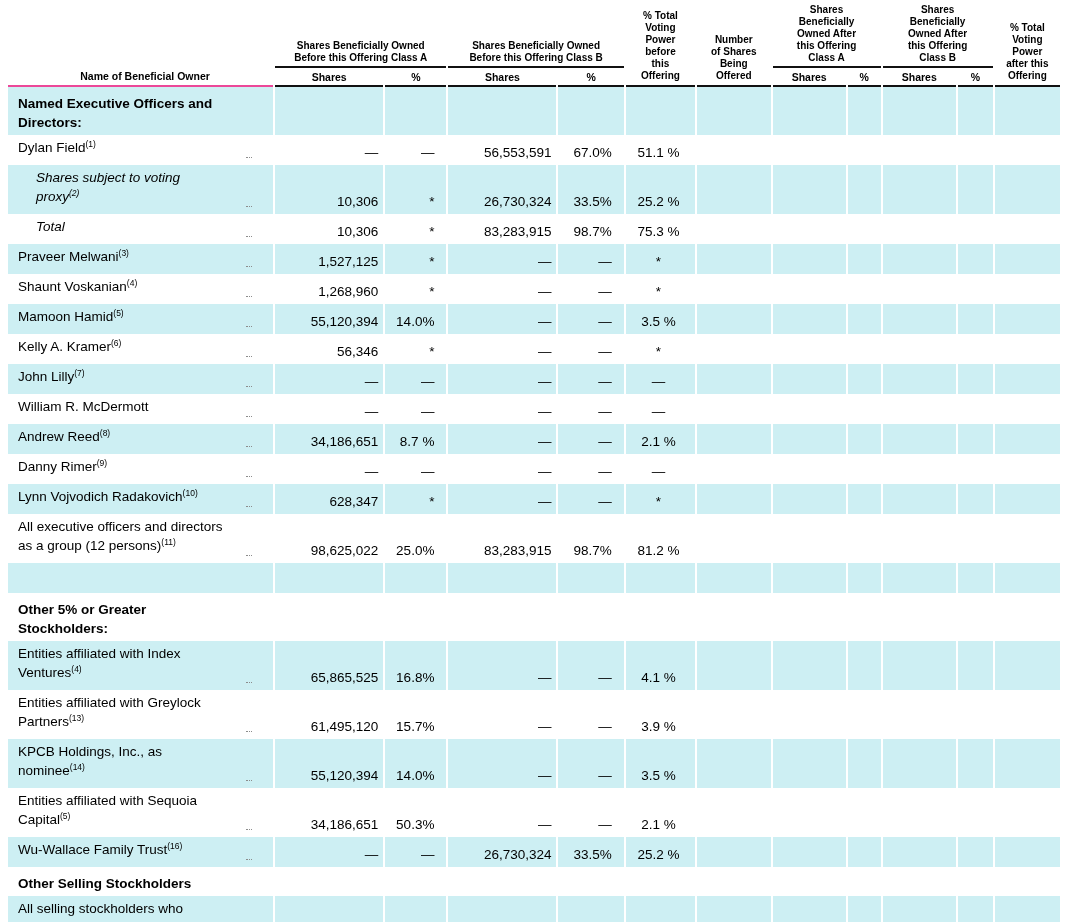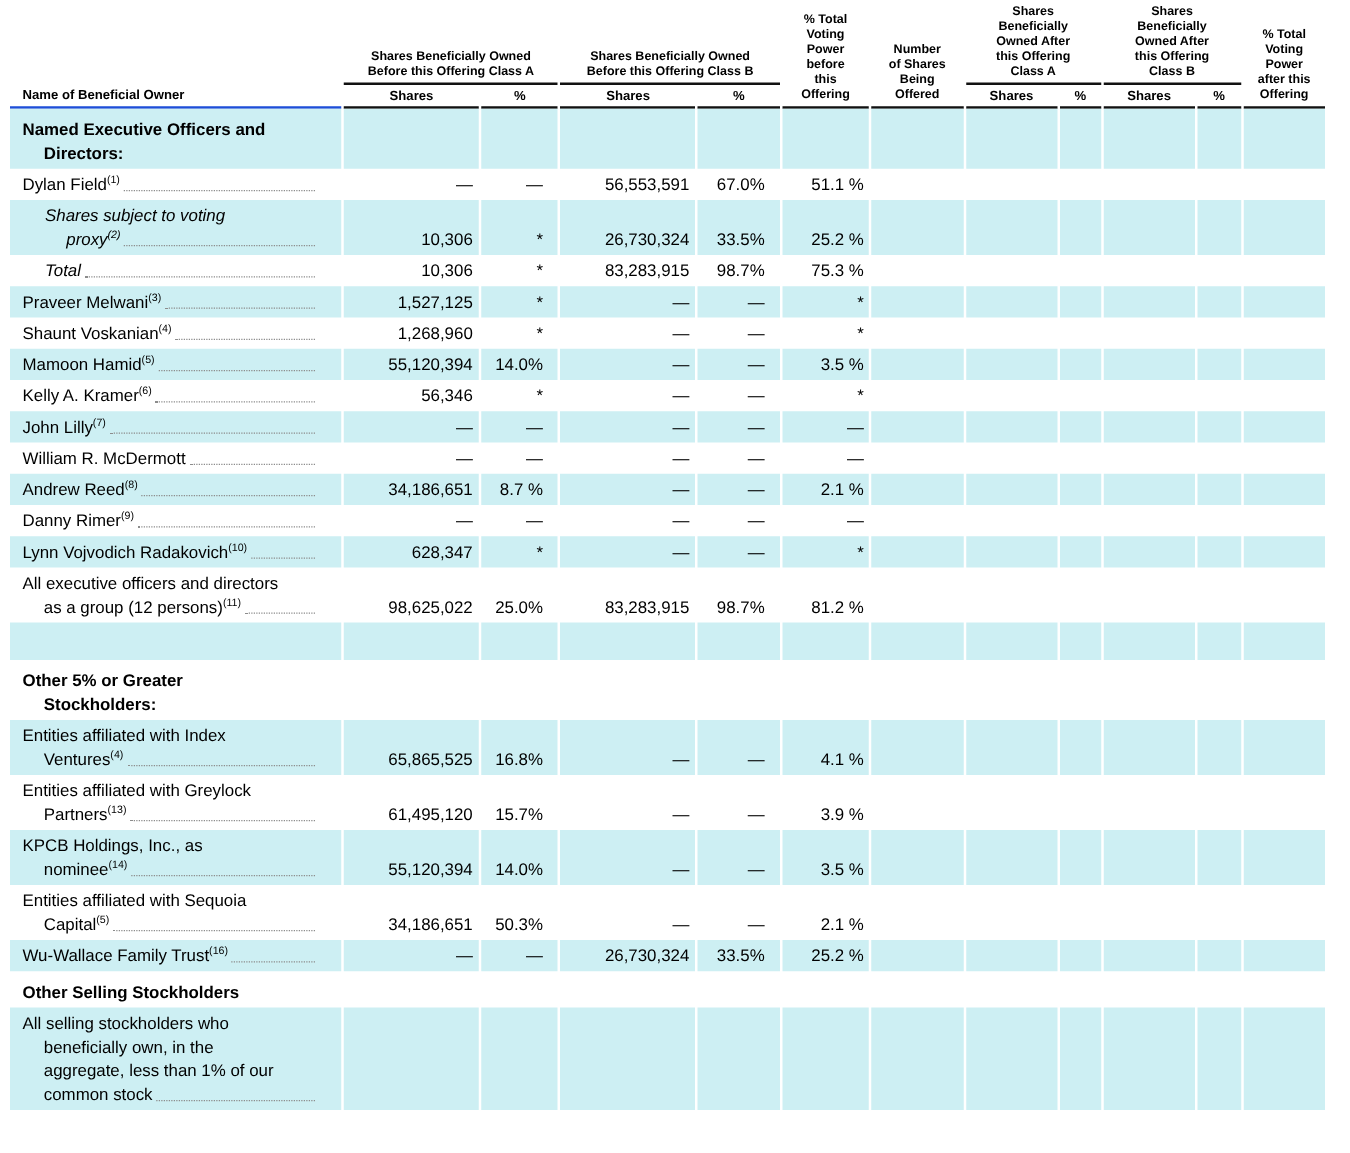--- a/index.html
+++ b/index.html
@@ -2,38 +2,38 @@
 <html><head>
 <meta charset="utf-8">
 <style>
   html,body{margin:0;padding:0;background:#ffffff;color:#000;
     font-family:"Liberation Sans","DejaVu Sans",sans-serif;}
   body{width:1080px;height:922px;overflow:hidden;}
   table{border-collapse:separate;border-spacing:2px 0;table-layout:fixed;
     width:1056px;margin:2px 0 0 6px;}
   th{font-weight:bold;font-size:10px;line-height:12px;vertical-align:bottom;
     text-align:center;padding:2px 1px 3px;}
-  th.name-head{text-align:left;font-size:10.5px;padding-left:10px;
-    border-bottom:2px solid #1d4ed8;}
+  th.name-head{text-align:center;font-size:10.5px;padding-left:10px;
+    border-bottom:2px solid #ec4899;}
   th.grp{border-bottom:2px solid #111;padding-bottom:2px;}
   th.sub{border-bottom:2px solid #111;font-size:10.5px;padding:3px 1px 2px;}
   th.single{border-bottom:2px solid #111;}
   tbody td{vertical-align:bottom;font-size:13.5px;line-height:19px;
     padding:3px 5px 3px 0;word-wrap:break-word;}
   tr.shade td{background:#cdeff3;}
   td.nm-cell{padding-left:10px;padding-right:19px;}
   td.nm-cell.ind1{padding-left:28px;font-style:italic;}
   .hang{display:inline-block;width:17px;}
-  .nm-last{display:flex;}
+  .nm-last{display:flex;flex-direction:column;}
   .nm-text{white-space:nowrap;}
   .leader{flex:1 1 auto;min-width:6px;border-bottom:1.5px dotted #8c8c8c;
     align-self:flex-end;margin:0 2px 4px 3px;}
   td.val{text-align:right;}
   td.pct{padding-right:12px;}
-  td.vot{padding-right:4px;}
+  td.vot{padding-right:4px;text-align:center;}
   sup{font-size:8.5px;vertical-align:super;line-height:0;}
   tr.section td{font-weight:bold;}
   tr.section td{padding-top:7px;}
   tr.spacer td{height:30px;padding:0;}
 </style>
 </head>
 <body>
 
 <table>
   <colgroup>

